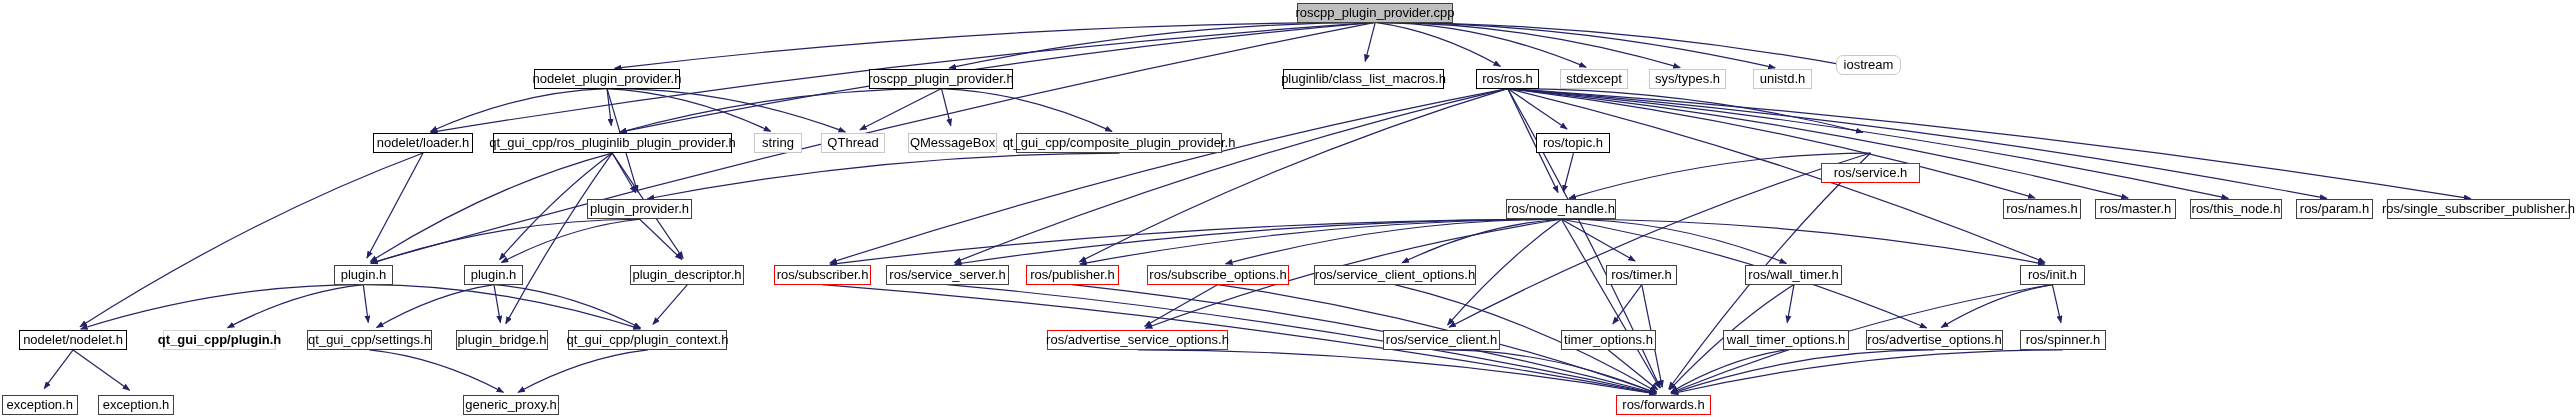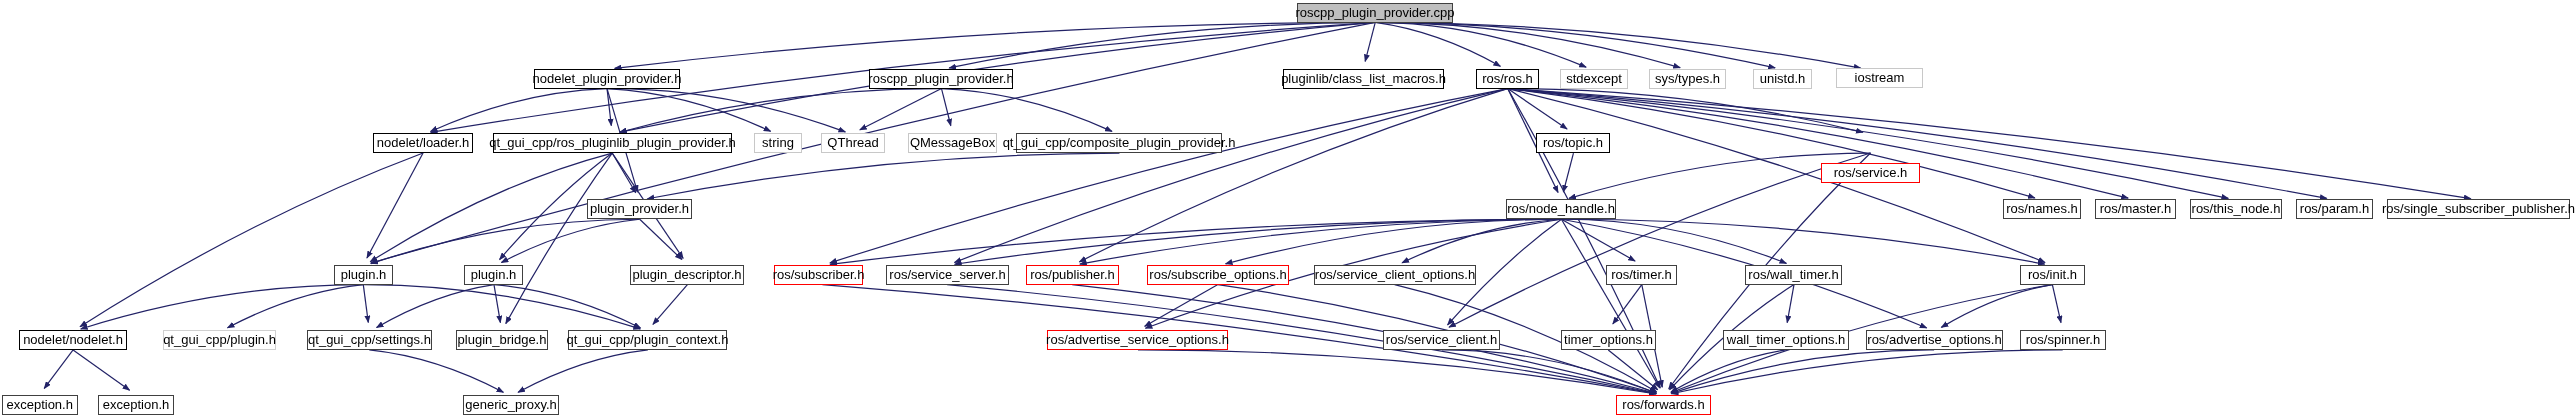--- a/index.html
+++ b/index.html
@@ -46,20 +46,21 @@
   .node.bold {
     border-width: 1.7px;
     border-color: #000000;
   }
   .node.red {
     border: 1.7px solid #ff0000;
   }
   .node.gray {
     border: 0.9px solid #d0d0d0;
     color: #000000;
+    font-weight: bold;
   }
   .node.light {
     border: 0.9px solid #c8c8c8;
   }
 </style>
 </head>
 <body>
 
 <div id="graph">
   <svg id="edges" xmlns="http://www.w3.org/2000/svg" viewBox="0 0 2996 485" width="2576" height="417">
@@ -178,21 +179,21 @@
       </div>
       <div class="node light" style="left: 1560px; top: 69px; width: 68px;">
         <span>stdexcept</span>
       </div>
       <div class="node light" style="left: 1649px; top: 69px; width: 77px;">
         <span>sys/types.h</span>
       </div>
       <div class="node light" style="left: 1753px; top: 69px; width: 59px;">
         <span>unistd.h</span>
       </div>
-      <div class="node light" style="left: 1836px; top: 68px; width: 87px;">
+      <div class="node light" style="left: 1836px; top: 55px; width: 65px; border-radius: 7px;">
         <span>iostream</span>
       </div>
       <div class="node bold" style="left: 373px; top: 133px; width: 100px;">
         <span>nodelet/loader.h</span>
       </div>
       <div class="node bold" style="left: 493px; top: 133px; width: 239px;">
         <span>qt_gui_cpp/ros_pluginlib_plugin_provider.h</span>
       </div>
       <div class="node light" style="left: 754px; top: 133px; width: 48px;">
         <span>string</span>
@@ -235,21 +236,21 @@
       </div>
       <div class="node" style="left: 334px; top: 265px; width: 59px;">
         <span>plugin.h</span>
       </div>
       <div class="node" style="left: 464px; top: 265px; width: 59px;">
         <span>plugin.h</span>
       </div>
       <div class="node" style="left: 630px; top: 265px; width: 114px;">
         <span>plugin_descriptor.h</span>
       </div>
-      <div class="node red" style="left: 774px; top: 265px; width: 89px;">
+      <div class="node red" style="left: 774px; top: 265px; width: 97px;">
         <span>ros/subscriber.h</span>
       </div>
       <div class="node" style="left: 886px; top: 265px; width: 123px;">
         <span>ros/service_server.h</span>
       </div>
       <div class="node red" style="left: 1026px; top: 265px; width: 93px;">
         <span>ros/publisher.h</span>
       </div>
       <div class="node red" style="left: 1147px; top: 265px; width: 142px;">
         <span>ros/subscribe_options.h</span>

